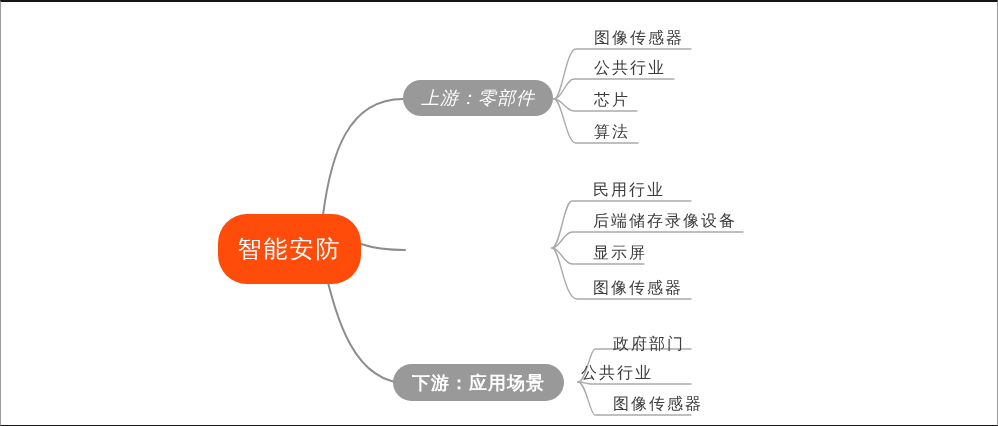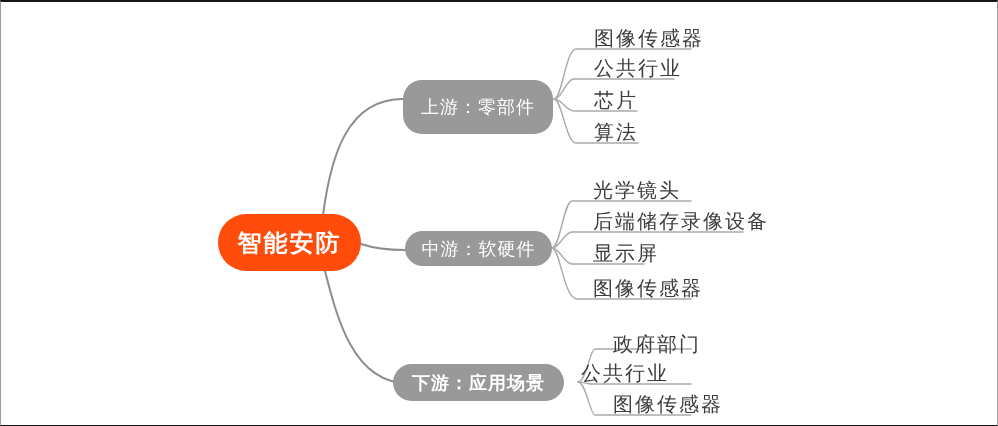--- a/index.html
+++ b/index.html
@@ -42,41 +42,41 @@
     display: flex;
     align-items: center;
     justify-content: center;
     color: #ffffff;
     white-space: nowrap;
     box-sizing: border-box;
     cursor: default;
   }
   .node-root {
     left: 217px; top: 212px;
-    width: 143px; height: 57px;
+    width: 143px; height: 70px;
     background: #ff4c0a;
     border-radius: 29px;
     font-size: 24px;
     letter-spacing: 2px;
-    font-weight: 700;
+    font-weight: 400;
   }
   .node-branch {
     background: #999999;
     font-size: 18px;
     letter-spacing: 1px;
     font-weight: 500;
   }
-  .node-b1 { left: 402px; top: 78px;  width: 150px; height: 54px; border-radius: 19px; }
+  .node-b1 { left: 402px; top: 78px;  width: 150px; height: 36px; border-radius: 19px; font-style: italic; }
   .node-b2 { left: 404px; top: 229px; width: 147px; height: 35px; border-radius: 18px; }
   .node-b3 { left: 392px; top: 362px; width: 171px; height: 37px; border-radius: 19px; font-weight: bold; }
   .leaf {
     position: absolute;
     height: 18px;
     line-height: 18px;
-    font-size: 20px;
+    font-size: 16px;
     letter-spacing: 2px;
     color: #3c3c3c;
     white-space: nowrap;
     cursor: default;
   }
 </style>
 </head>
 <body>
 
 <div class="canvas">
@@ -102,33 +102,30 @@
     <path class="leaf-curve" d="M 577 380 C 585 380 589 413 594 413 H 690"></path>
   </svg>
 
   <div class="node node-root">
     <span>智能安防</span>
   </div>
 
   <div class="node node-branch node-b1">
     <span>上游：零部件</span>
   </div>
-  <div class="node node-branch node-b2">
-    <span>中游：软硬件</span>
-  </div>
   <div class="node node-branch node-b3">
     <span>下游：应用场景</span>
   </div>
 
   <div class="leaf" style="left:593px;top:27px">图像传感器</div>
   <div class="leaf" style="left:593px;top:57px">公共行业</div>
   <div class="leaf" style="left:593px;top:89px">芯片</div>
   <div class="leaf" style="left:593px;top:121px">算法</div>
 
-  <div class="leaf" style="left:592px;top:179px">光学镜头</div>
+  <div class="leaf" style="left:592px;top:179px">民用行业</div>
   <div class="leaf" style="left:592px;top:210px">后端储存录像设备</div>
   <div class="leaf" style="left:592px;top:242px">显示屏</div>
   <div class="leaf" style="left:592px;top:277px">图像传感器</div>
 
   <div class="leaf" style="left:612px;top:333px">政府部门</div>
   <div class="leaf" style="left:580px;top:362px">公共行业</div>
   <div class="leaf" style="left:612px;top:393px">图像传感器</div>
 
 </div>
 

